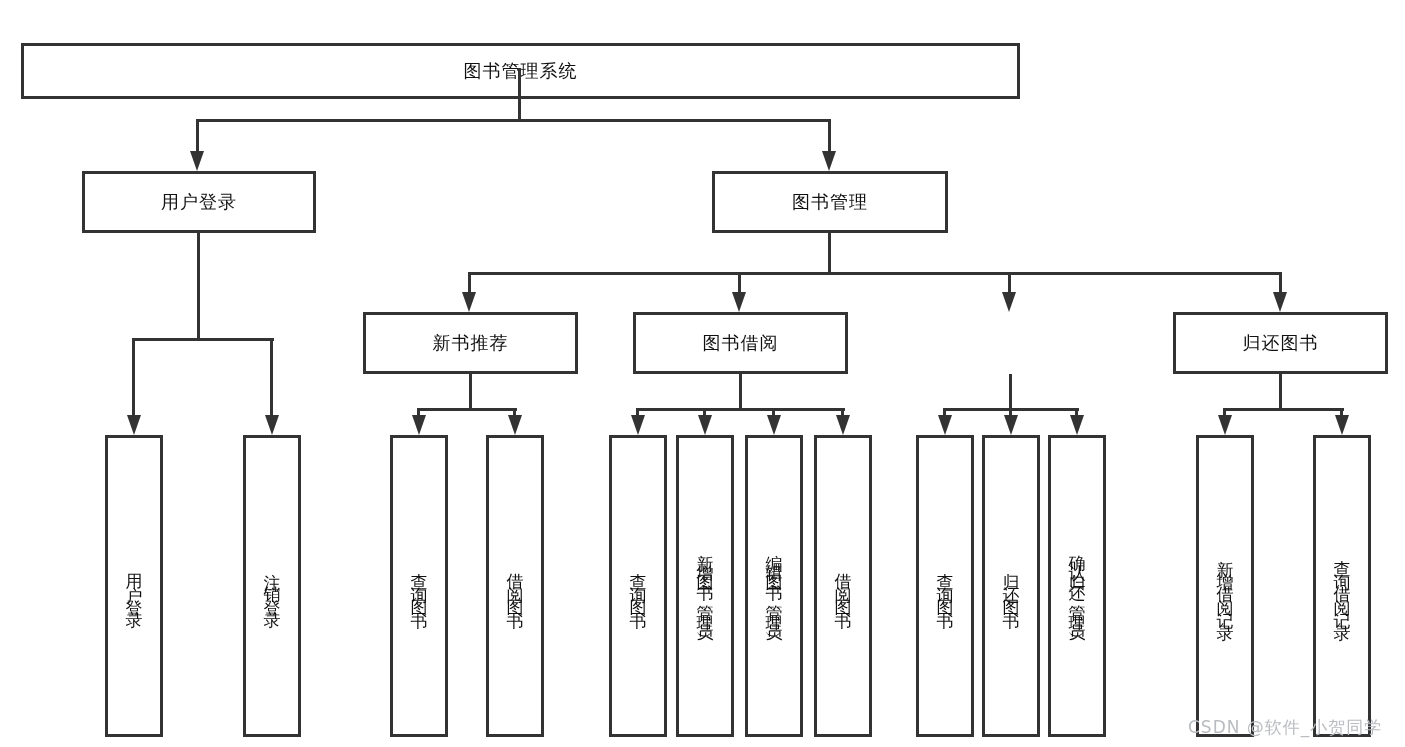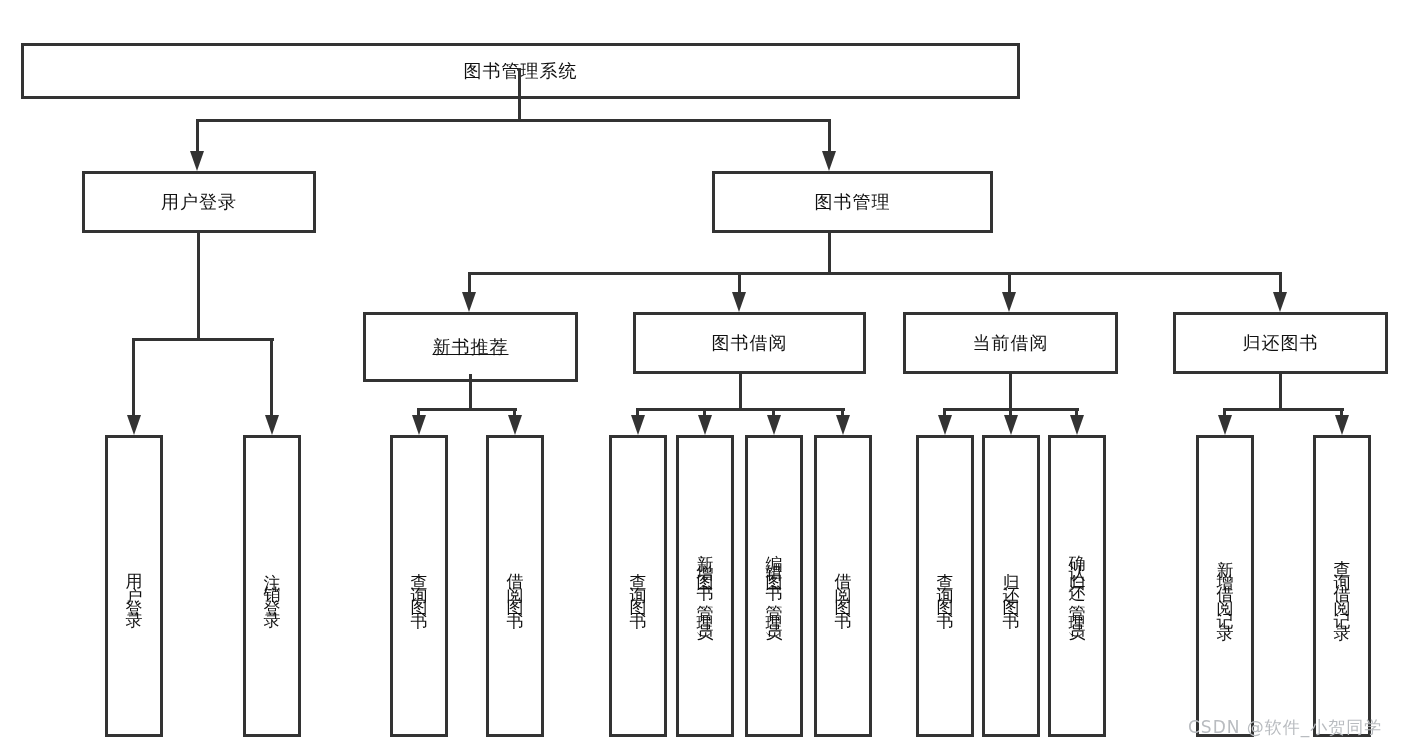--- a/index.html
+++ b/index.html
@@ -44,21 +44,21 @@
   <div class="line" style="left:518px; top:68px; width:3px; height:52px;"></div>
   <div class="line" style="left:197px; top:119px; width:634px; height:3px;"></div>
   <div class="line" style="left:196px; top:119px; width:3px; height:34px;"></div>
   <div class="arrow" style="left:190px; top:151px;"></div>
   <div class="line" style="left:828px; top:119px; width:3px; height:34px;"></div>
   <div class="arrow" style="left:822px; top:151px;"></div>
 
   <div class="box" style="left:82px; top:171px; width:234px; height:62px;">
     <span>用户登录</span>
   </div>
-  <div class="box" style="left:712px; top:171px; width:281px; height:62px;">
+  <div class="box" style="left:712px; top:171px; width:236px; height:62px;">
     <span>图书管理</span>
   </div>
 
   <div class="line" style="left:197px; top:233px; width:3px; height:107px;"></div>
   <div class="line" style="left:133px; top:338px; width:141px; height:3px;"></div>
   <div class="line" style="left:132px; top:338px; width:3px; height:79px;"></div>
   <div class="arrow" style="left:127px; top:415px;"></div>
   <div class="line" style="left:270px; top:338px; width:3px; height:79px;"></div>
   <div class="arrow" style="left:265px; top:415px;"></div>
 
@@ -66,28 +66,25 @@
   <div class="line" style="left:469px; top:272px; width:813px; height:3px;"></div>
   <div class="line" style="left:468px; top:272px; width:3px; height:22px;"></div>
   <div class="arrow" style="left:462px; top:292px;"></div>
   <div class="line" style="left:738px; top:272px; width:3px; height:22px;"></div>
   <div class="arrow" style="left:732px; top:292px;"></div>
   <div class="line" style="left:1008px; top:272px; width:3px; height:22px;"></div>
   <div class="arrow" style="left:1002px; top:292px;"></div>
   <div class="line" style="left:1279px; top:272px; width:3px; height:22px;"></div>
   <div class="arrow" style="left:1273px; top:292px;"></div>
 
-  <div class="box" style="left:363px; top:312px; width:215px; height:70px;text-decoration:underline;">
+  <div class="box" style="left:363px; top:312px; width:215px; height:62px;">
     <span>新书推荐</span>
   </div>
-  <div class="box" style="left:633px; top:312px; width:233px; height:62px;">
+  <div class="box" style="left:633px; top:312px; width:215px; height:62px;">
     <span>图书借阅</span>
-  </div>
-  <div class="box" style="left:903px; top:312px; width:215px; height:62px;">
-    <span>当前借阅</span>
   </div>
   <div class="box" style="left:1173px; top:312px; width:215px; height:62px;">
     <span>归还图书</span>
   </div>
 
   <div class="line" style="left:469px; top:374px; width:3px; height:36px;"></div>
   <div class="line" style="left:417px; top:408px; width:100px; height:3px;"></div>
   <div class="line" style="left:417px; top:408px; width:3px; height:9px;"></div>
   <div class="arrow" style="left:412px; top:415px;"></div>
   <div class="line" style="left:513px; top:408px; width:3px; height:9px;"></div>

